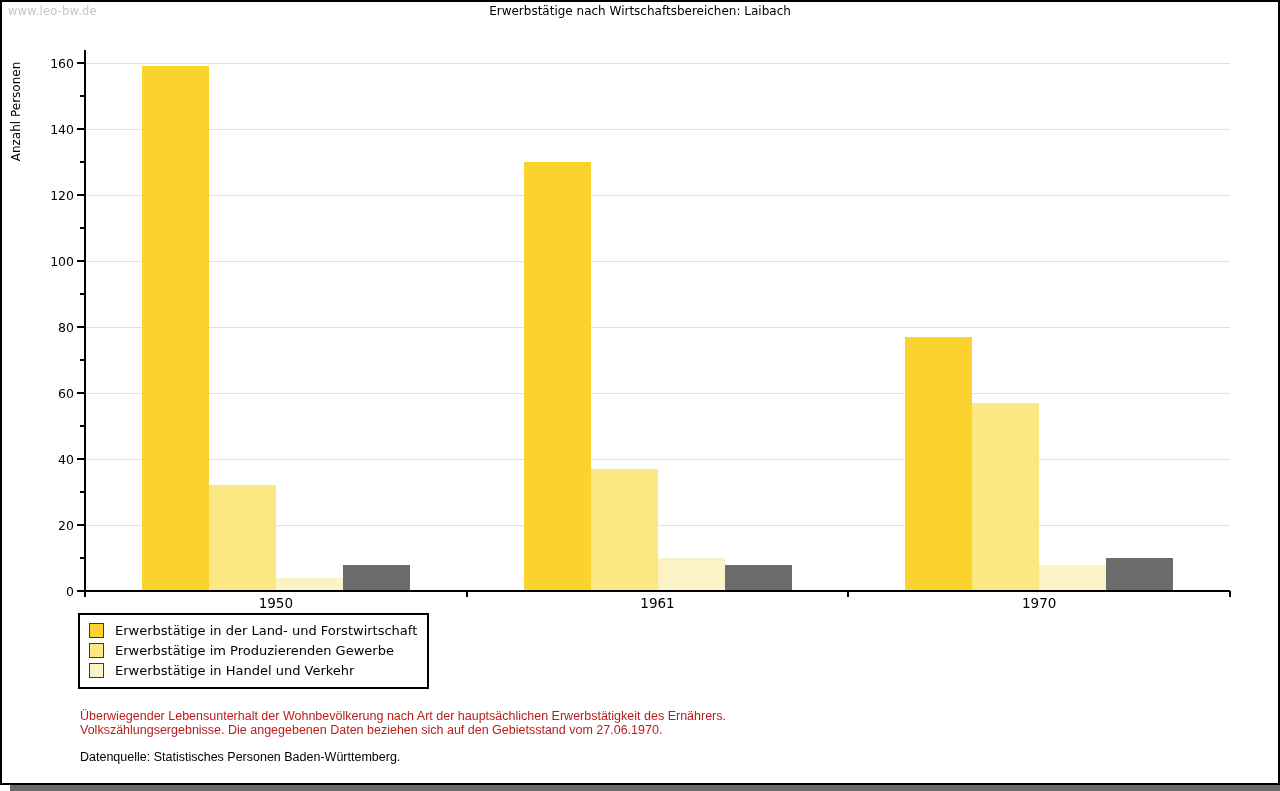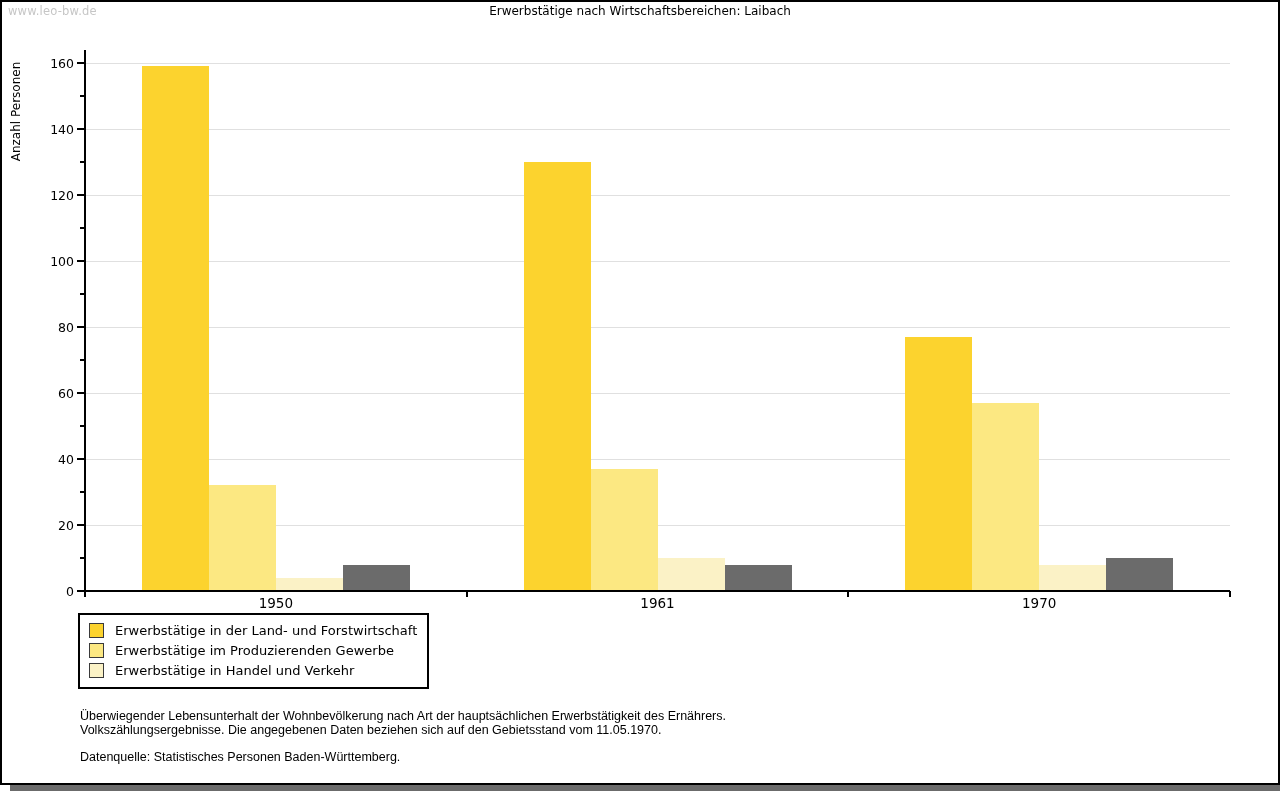--- a/index.html
+++ b/index.html
@@ -50,21 +50,21 @@
     border:1px solid #3a3a3a;
     box-sizing:content-box;
     flex:0 0 auto;
   }
   .legend-label{
     font-size:13px;color:#000;white-space:nowrap;
   }
   .footnote{
     position:absolute;left:80px;top:710px;
     font-family:"Liberation Sans",sans-serif;
-    font-size:12.5px;line-height:13.5px;color:#000000;
+    font-size:12.5px;line-height:13.5px;color:#b91c1c;
   }
   .source-note{
     position:absolute;left:80px;top:750px;
     font-family:"Liberation Sans",sans-serif;
     font-size:12.5px;color:#000;
   }
 </style>
 </head>
 <body>
 
@@ -144,19 +144,19 @@
         <span class="legend-label">Erwerbstätige im Produzierenden Gewerbe</span>
       </div>
       <div class="legend-row">
         <span class="swatch" style="background: rgb(251, 242, 198);"></span>
         <span class="legend-label">Erwerbstätige in Handel und Verkehr</span>
       </div>
     </div>
 
   <div class="footnote">
     <div>Überwiegender Lebensunterhalt der Wohnbevölkerung nach Art der hauptsächlichen Erwerbstätigkeit des Ernährers.</div>
-    <div>Volkszählungsergebnisse. Die angegebenen Daten beziehen sich auf den Gebietsstand vom 11.05.1970.</div>
+    <div>Volkszählungsergebnisse. Die angegebenen Daten beziehen sich auf den Gebietsstand vom 27.06.1970.</div>
   </div>
   <div class="source-note">Datenquelle: Statistisches Personen Baden-Württemberg.</div>
 
   <div class="frame"></div>
   <div class="bottom-shadow"></div>
 </div>
 
 </body></html>

